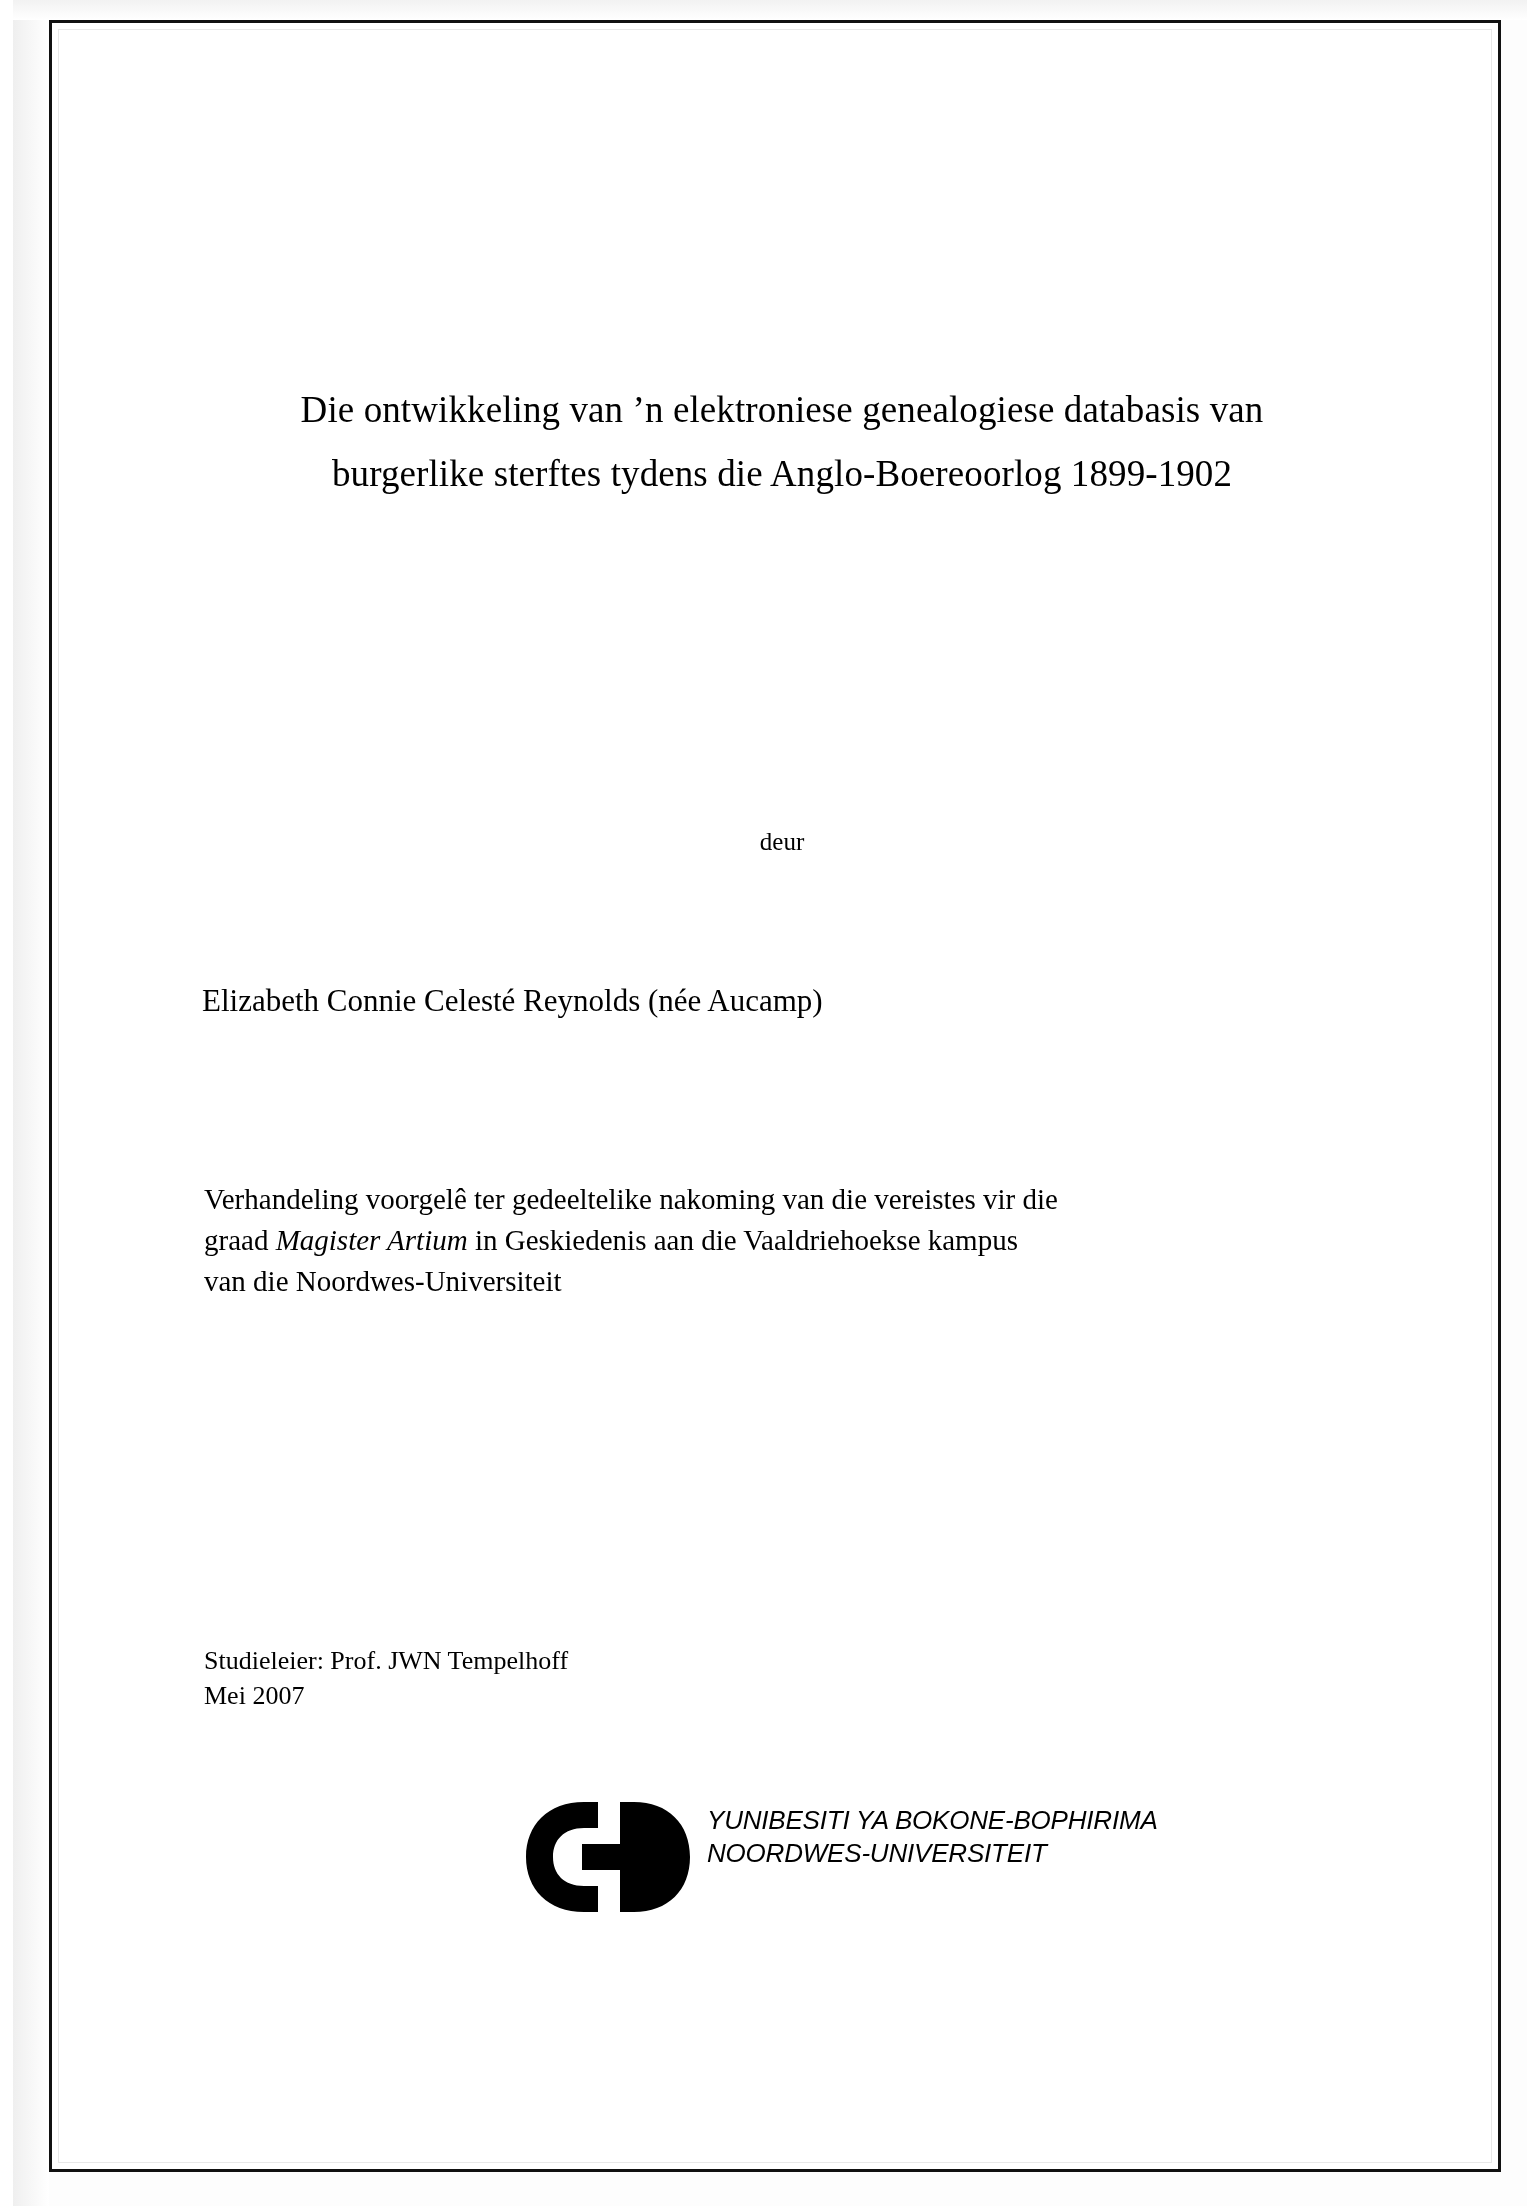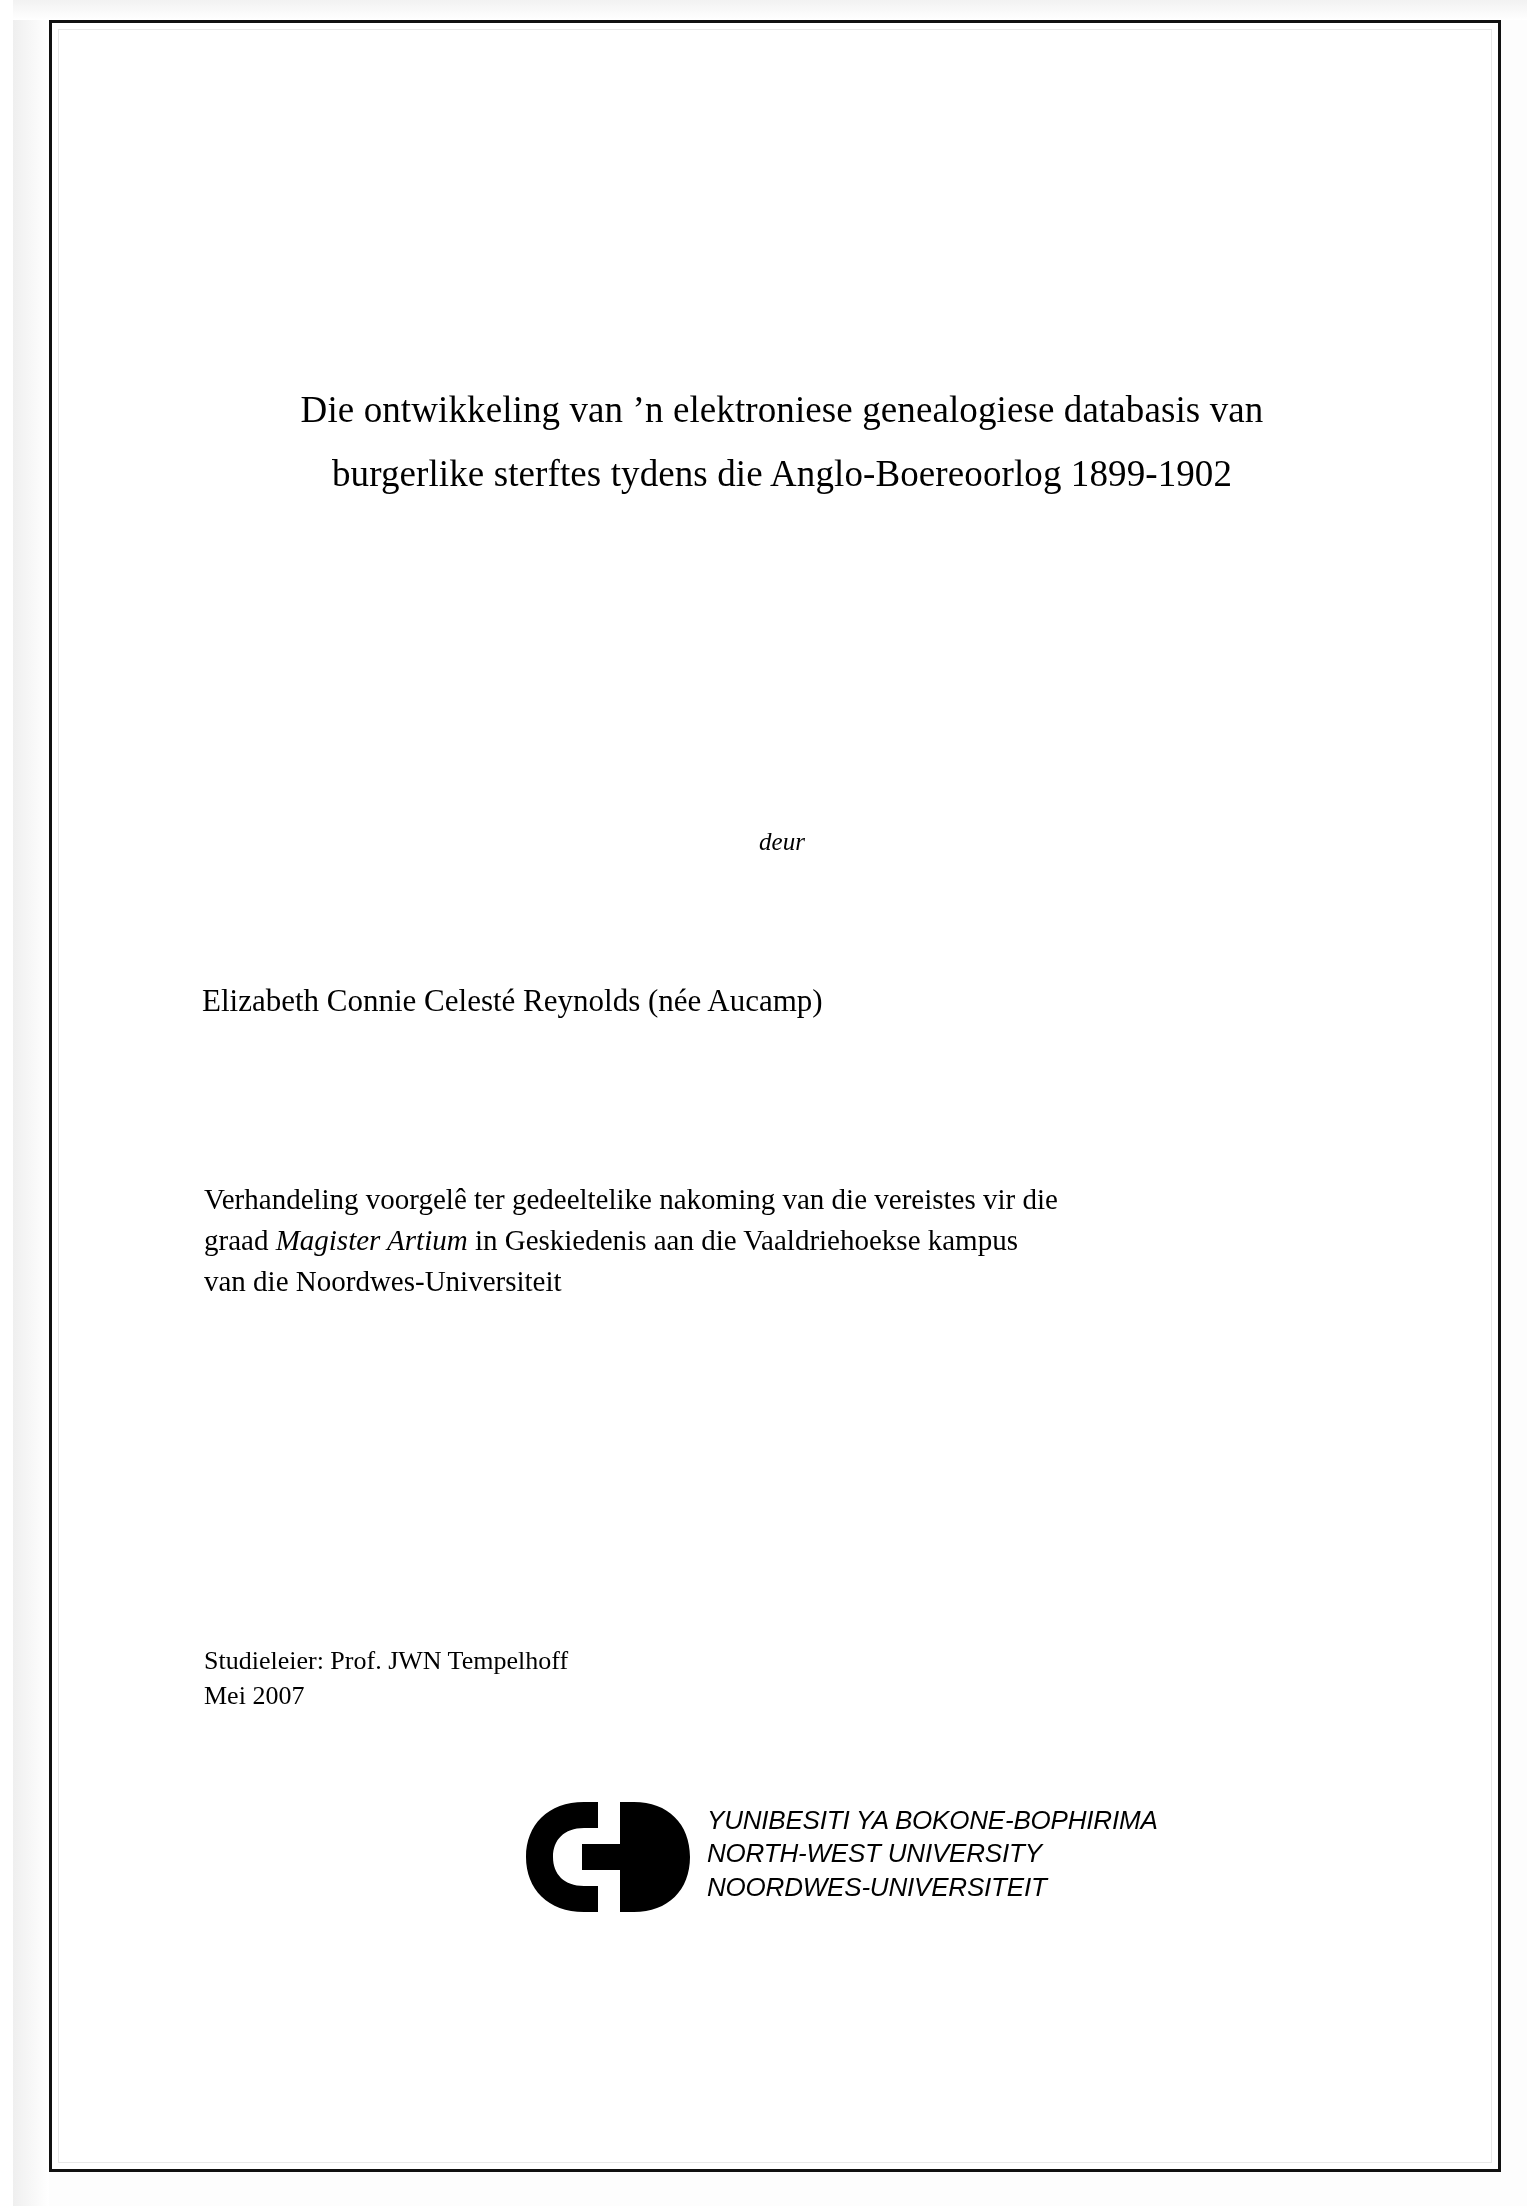--- a/index.html
+++ b/index.html
@@ -72,21 +72,20 @@
     white-space: nowrap;
   }
 
   .deur {
     position: absolute;
     top: 805px;
     left: 0;
     width: 1160px;
     text-align: center;
     font-size: 25px;
-    font-style: italic;
   }
 
   .author {
     position: absolute;
     top: 960px;
     left: 0;
     width: 1160px;
     text-align: left;
     font-size: 31px;
   }
@@ -192,20 +191,19 @@
 
       <div class="logo-block">
         <svg class="logo-mark" viewBox="0 0 175 118">
 
           <path d="M62 4 C26 4 4 27 4 59 C4 91 26 114 62 114 L76 114 L76 88 L62 88 C42 88 31 76 31 59 C31 42 42 30 62 30 L76 30 L76 4 Z" fill="#000000"></path>
           <path d="M60 46 L60 72 L108 72 L108 46 Z" fill="#000000"></path>
           <path d="M98 4 L98 114 L112 114 C146 114 168 92 168 59 C168 26 146 4 112 4 Z M125 31 L125 87 C136 83 142 72 142 59 C142 46 136 35 125 31 Z" fill="#000000"></path>
         </svg>
         <div class="logo-text">
           <span>YUNIBESITI YA BOKONE-BOPHIRIMA</span>
-          <span>NORTH-WEST UNIVERSITY</span>
           <span>NOORDWES-UNIVERSITEIT</span>
         </div>
       </div>
 
     </div>
   </div>
 </div>
 
 </body></html>

